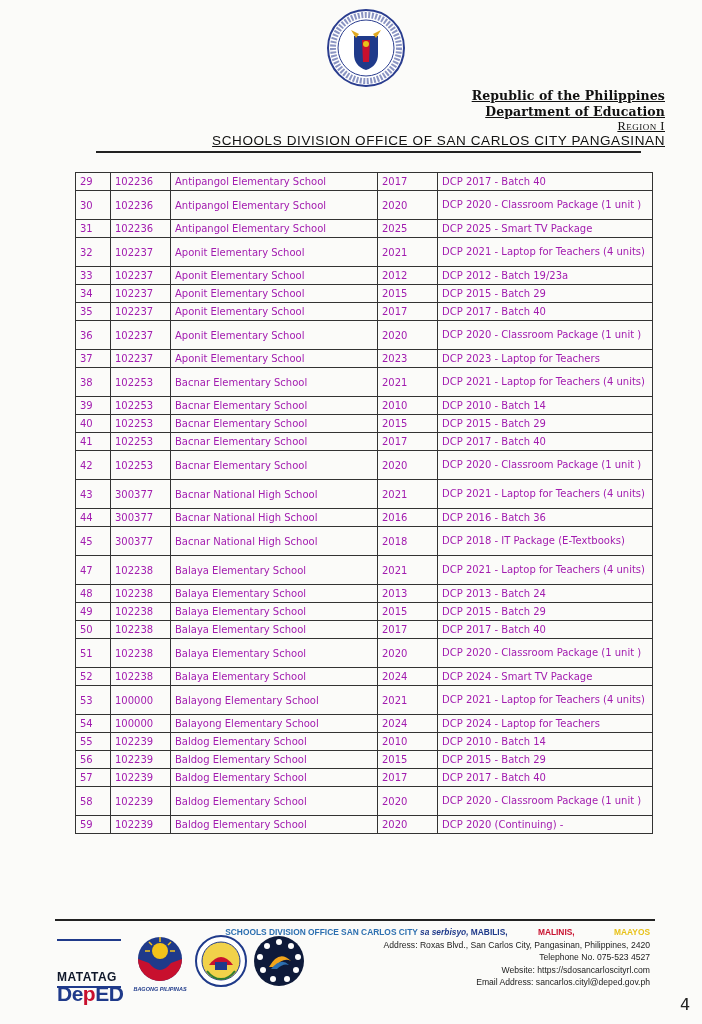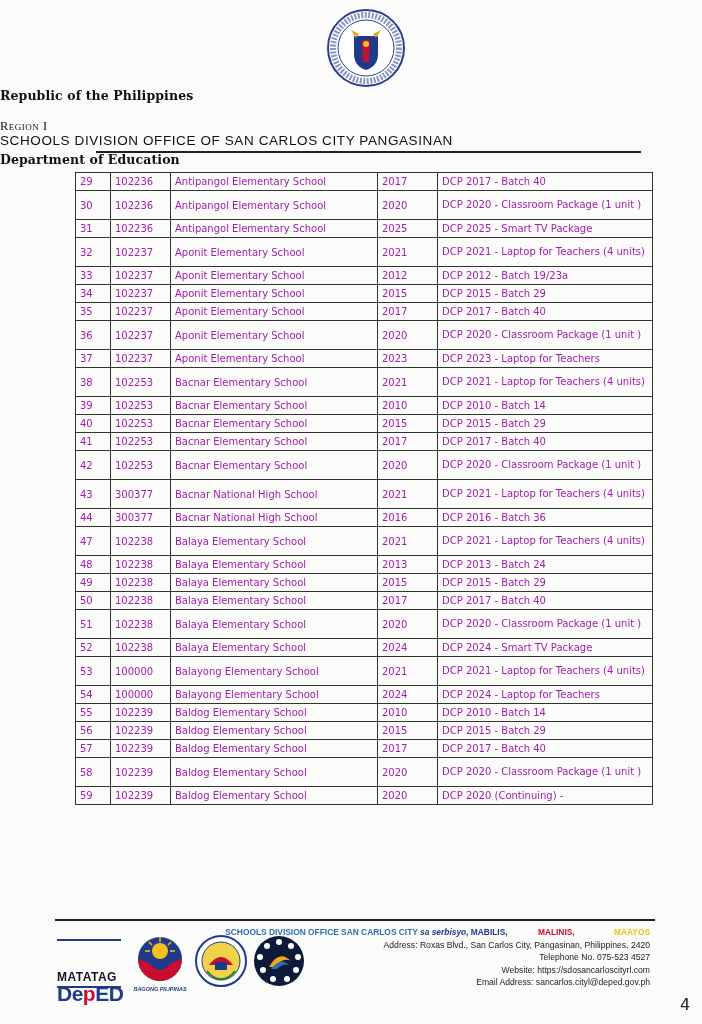--- a/index.html
+++ b/index.html
@@ -5,27 +5,27 @@
   html, body { margin:0; padding:0; }
   body {
     width:702px; height:1024px; position:relative; overflow:hidden;
     background:#fbfbf9; color:#111;
     font-family:"DejaVu Sans", sans-serif;
   }
   .seal {
     position:absolute; left:326px; top:8px; width:80px; height:80px;
   }
   .hdr-line {
-    position:absolute; left:0; width:665px; text-align:left;
+    position:absolute; left:0; width:665px; text-align:right;text-decoration:underline;
   }
   .gothic {
     font-family:"DejaVu Serif", serif; font-weight:bold; font-size:12.5px; letter-spacing:0.1px;
   }
   .h-republic { top:88px; }
-  .h-deped { top:104px;margin-top:48px; }
+  .h-deped { top:104px; }
   .h-region { top:119px; font-family:"Liberation Serif", serif; font-size:12.5px; font-variant:small-caps; letter-spacing:0.5px; }
   .h-sdo { top:133px; font-family:"Liberation Sans", sans-serif; font-size:13.5px; letter-spacing:0.6px; }
   .rule-top {
     position:absolute; left:96px; width:545px; top:151px; height:2px; background:#222;
   }
   table.inv {
     position:absolute; left:75px; top:172px; width:577px;
     border-collapse:collapse; table-layout:fixed;
     font-family:"DejaVu Sans", sans-serif; font-size:10px; color:#a21caf;
   }
@@ -195,20 +195,27 @@
         <td>Bacnar National High School</td>
         <td>2021</td>
         <td class="desc">DCP 2021 - Laptop for Teachers (4 units)</td>
       </tr>
       <tr class="single">
         <td>44</td>
         <td>300377</td>
         <td>Bacnar National High School</td>
         <td>2016</td>
         <td class="desc">DCP 2016 - Batch 36</td>
+      </tr>
+      <tr class="double">
+        <td>45</td>
+        <td>300377</td>
+        <td>Bacnar National High School</td>
+        <td>2018</td>
+        <td class="desc">DCP 2018 - IT Package (E-Textbooks)</td>
       </tr>
       <tr class="double">
         <td>47</td>
         <td>102238</td>
         <td>Balaya Elementary School</td>
         <td>2021</td>
         <td class="desc">DCP 2021 - Laptop for Teachers (4 units)</td>
       </tr>
       <tr class="single">
         <td>48</td>

